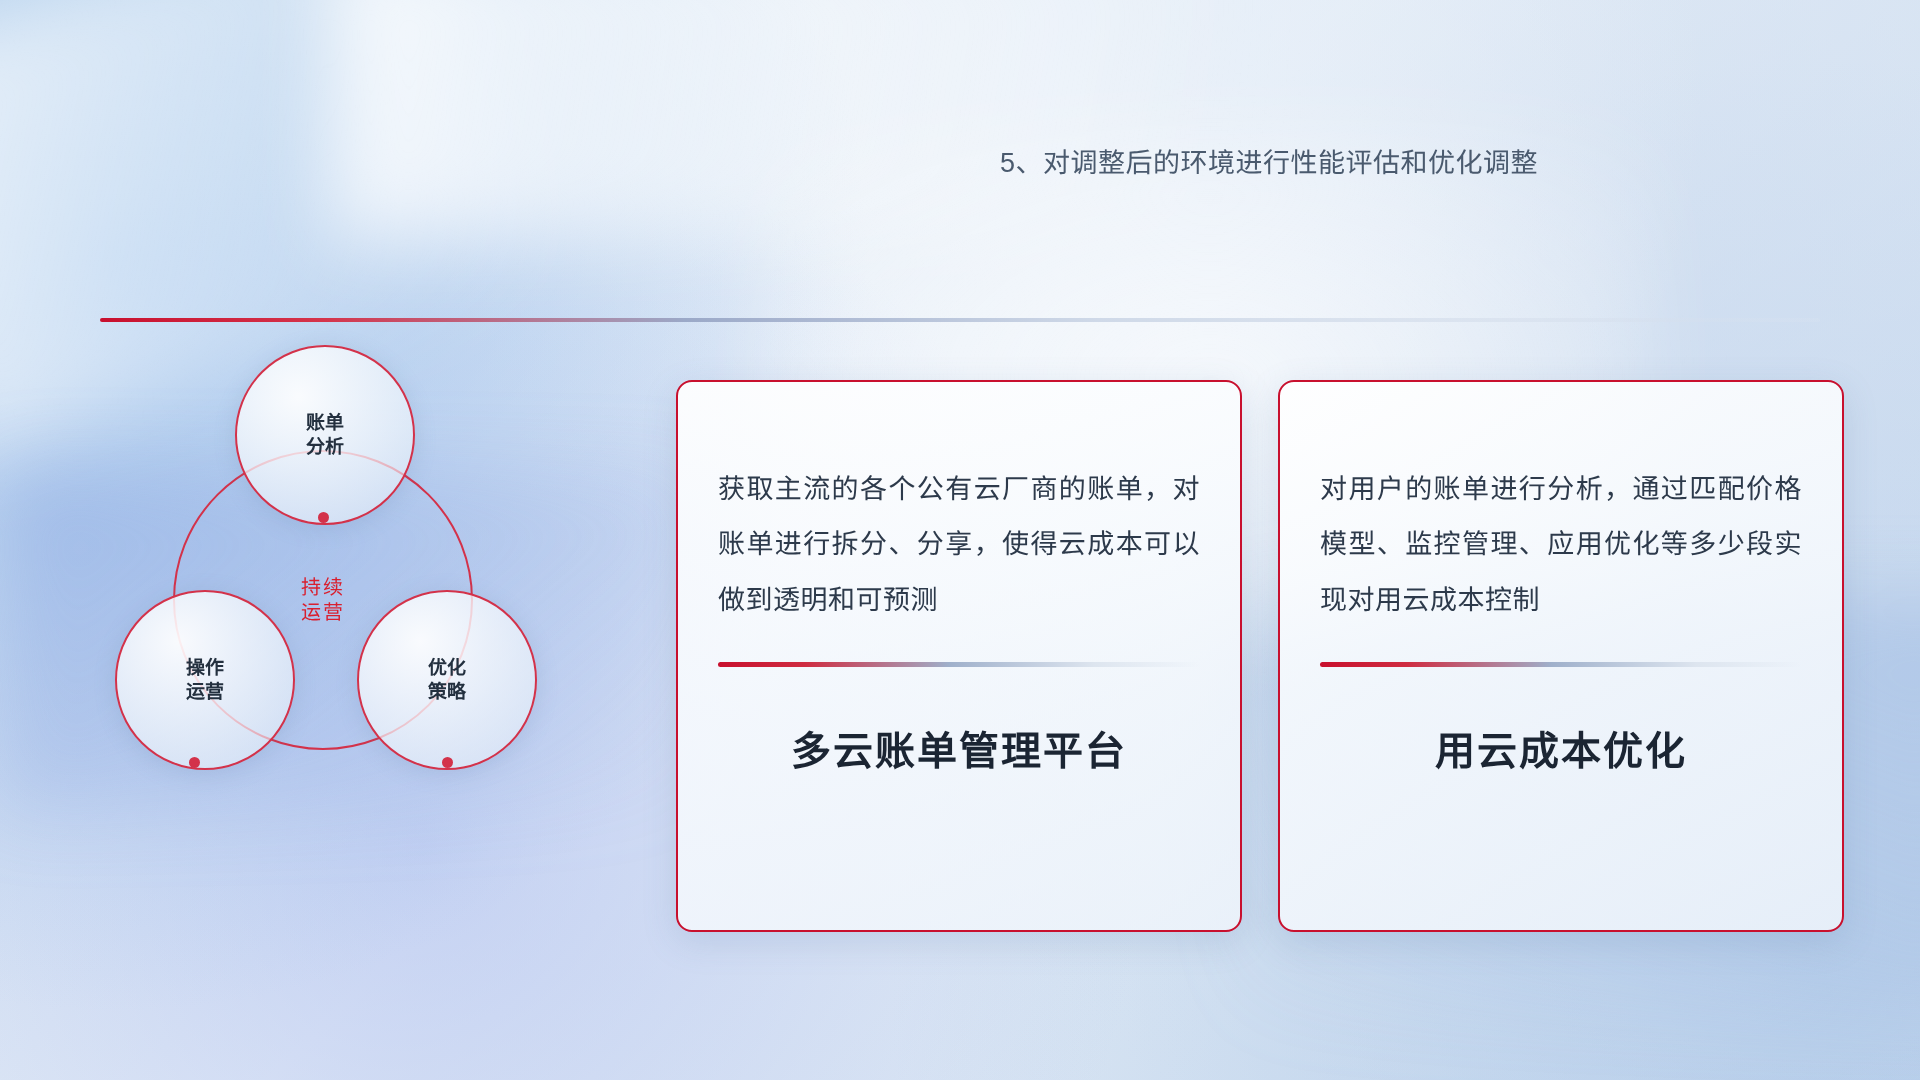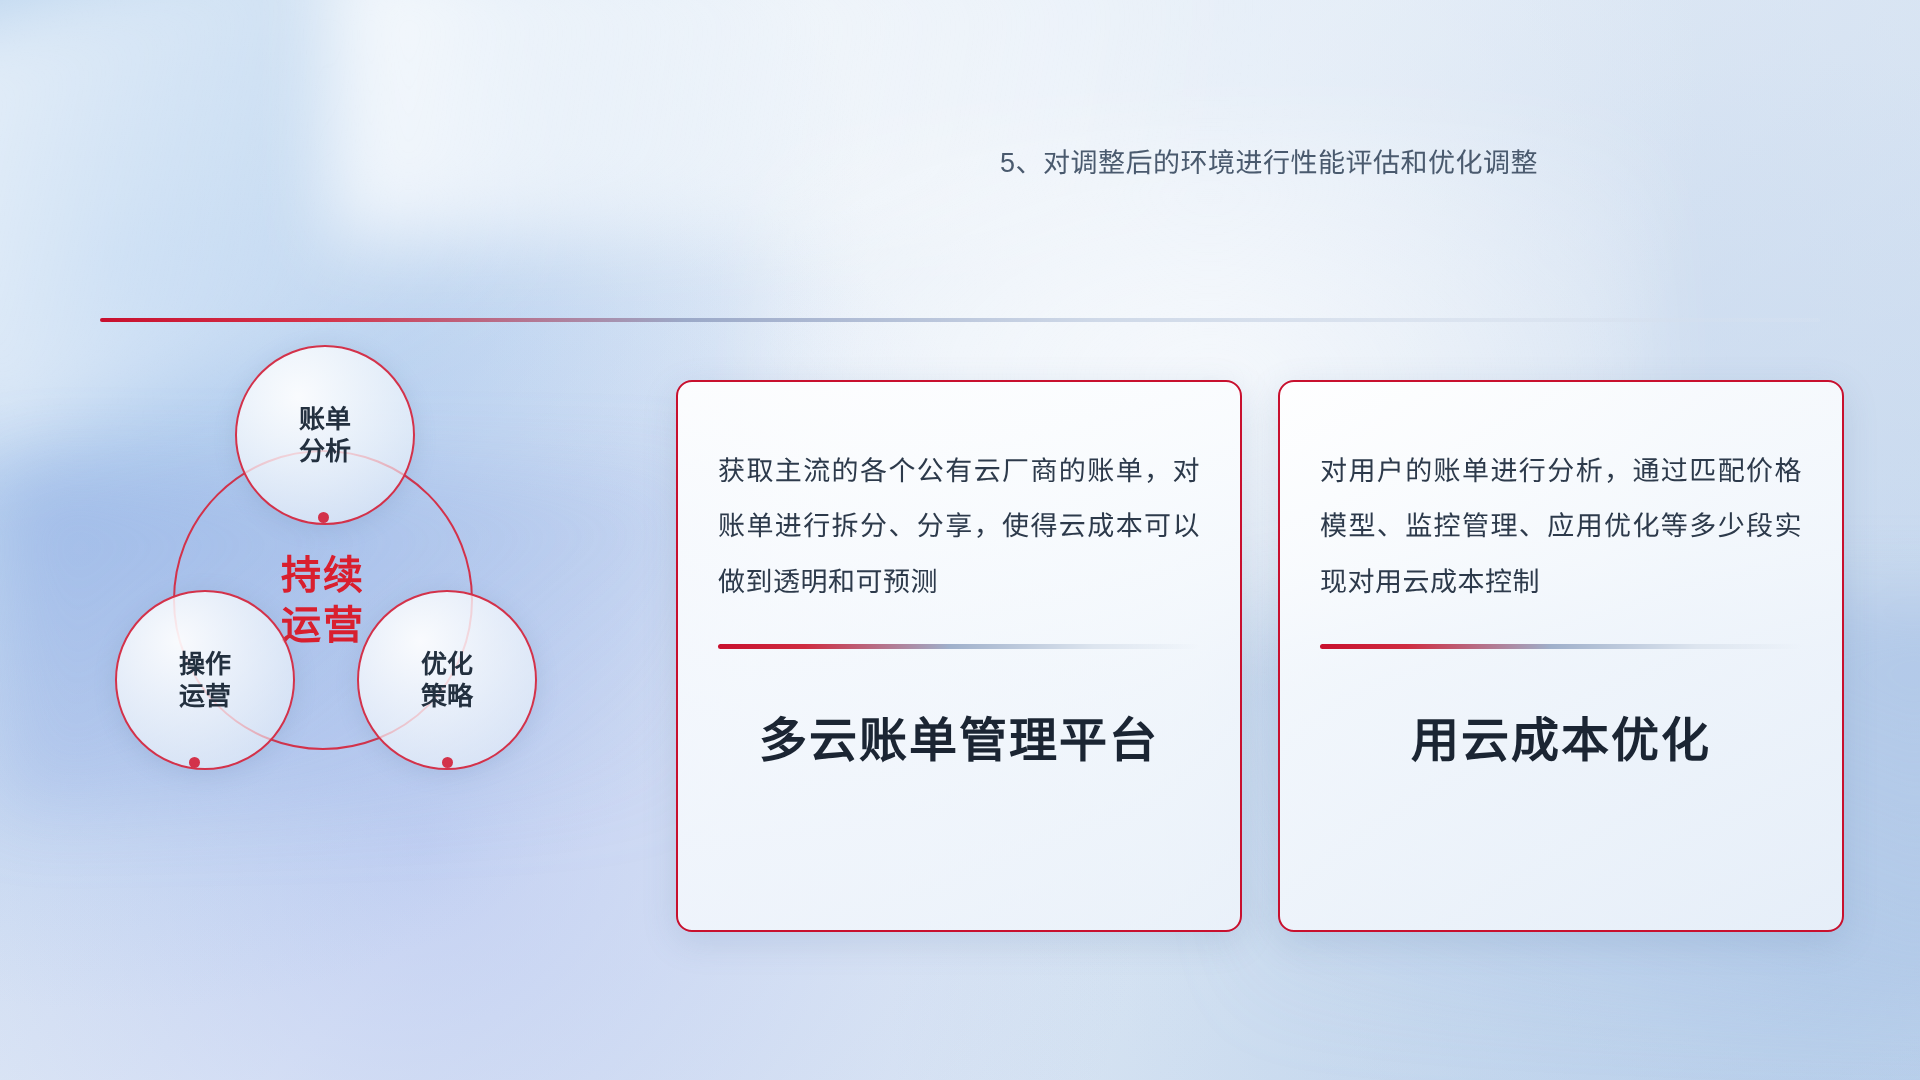--- a/index.html
+++ b/index.html
@@ -72,21 +72,21 @@
   
   .venn { position: absolute; left: 95px; top: 345px; width: 510px; height: 560px; }
   .venn-circle {
     position: absolute;
     border-radius: 50%;
     border: 2px solid #d3324a;
     display: flex;
     align-items: center;
     justify-content: center;
     text-align: center;
-    font-size: 26px;
+    font-size: 19px;
     font-weight: bold;
     color: #23303f;
     line-height: 1.25;
     background: radial-gradient(circle at 35% 28%, rgba(255,255,255,0.92) 0%, rgba(242,247,252,0.72) 55%, rgba(228,238,248,0.5) 100%);
     box-shadow: 0 4px 22px rgba(100,130,170,0.20);
   }
   .c-top    { left: 140px; top: 0px;   width: 180px; height: 180px; }
   .c-left   { left: 20px;  top: 245px; width: 180px; height: 180px; }
   .c-right  { left: 262px; top: 245px; width: 180px; height: 180px; }
 
@@ -94,22 +94,22 @@
     position: absolute;
     left: 78px; top: 105px;
     width: 300px; height: 300px;
     border-radius: 50%;
     border: 2px solid #d3324a;
     display: flex;
     align-items: center;
     justify-content: center;
   }
   .venn-center-label {
-    font-size: 40px;
-    font-weight: bold;
+    font-size: 20px;
+    font-weight: normal;
     color: #d91f2e;
     line-height: 1.25;
     text-align: center;
     letter-spacing: 2px;
   }
   .venn-dot {
     position: absolute;
     width: 11px; height: 11px;
     border-radius: 50%;
     background: #d3324a;
@@ -121,21 +121,21 @@
   
   .card {
     position: absolute;
     top: 380px;
     width: 566px;
     height: 552px;
     border: 2px solid #c8102e;
     border-radius: 16px;
     background: linear-gradient(160deg, rgba(255,255,255,0.92) 0%, rgba(248,251,254,0.88) 42%, rgba(238,244,251,0.86) 100%);
     box-shadow: 0 10px 34px rgba(90,120,165,0.18);
-    padding: 62px 40px 0 40px;
+    padding: 80px 40px 0 40px;
     display: flex;
     flex-direction: column;
   }
   .card-1 { left: 676px; }
   .card-2 { left: 1278px; }
   .card-body {
     font-size: 27px;
     color: #2d3a4b;
     line-height: 2.05;
     letter-spacing: 0.5px;
@@ -143,21 +143,21 @@
     flex: 0 0 auto;
   }
   .card-rule {
     margin-top: 34px;
     height: 5px;
     border-radius: 3px;
     background: linear-gradient(90deg, #c8102e 0%, #cf2c41 18%, #9fb0cb 48%, #dde5ef 78%, rgba(255,255,255,0) 100%);
   }
   .card-title {
     margin-top: 52px;
-    font-size: 48px;
+    font-size: 40px;
     font-weight: bold;
     color: #1b2533;
     letter-spacing: 2px;
     text-align: center;
   }
 </style>
 </head>
 <body>
 
 <div class="bg-streak streak-1"></div>

